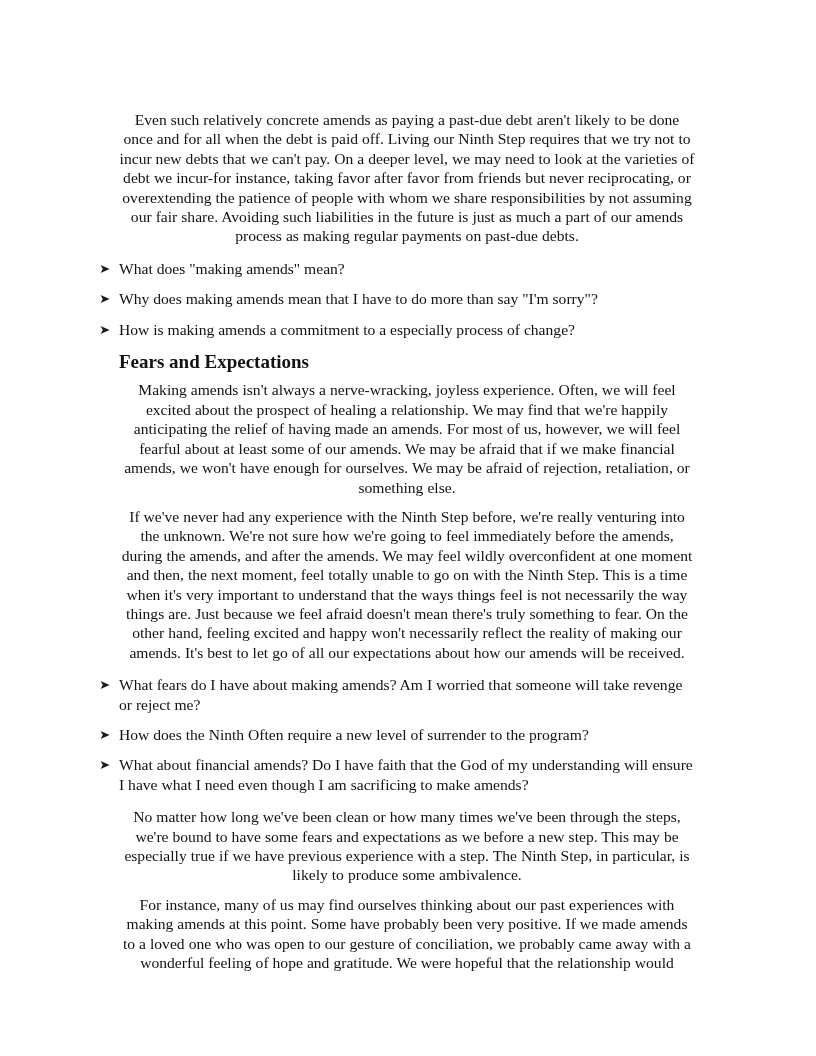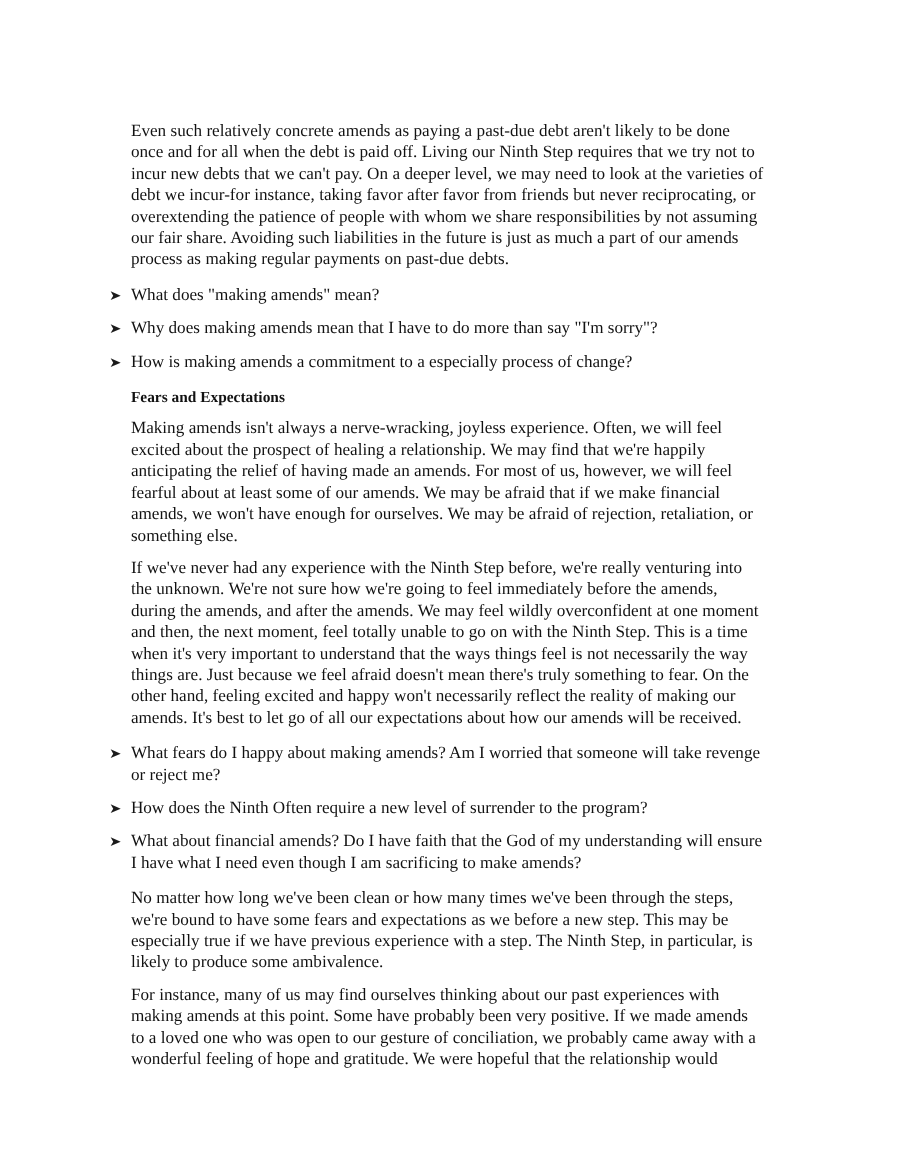--- a/index.html
+++ b/index.html
@@ -29,30 +29,30 @@
     top: 110px;
     width: 596px;
   }
 
   
   .para {
     margin: 0 0 10px 0;
     padding: 0 0 0 20px;
     font-size: 15.6px;
     line-height: 19.4px;
-    text-align: left;
+    text-align: center;
     letter-spacing: 0.0px;
     word-spacing: 0.1px;
   }
 
   
   .subhead {
     margin: 0 0 9px 0;
     padding: 0 0 0 20px;
-    font-size: 14px;
+    font-size: 19px;
     line-height: 19.4px;
     font-weight: bold;
   }
 
   
   .qlist {
     list-style: none;
     margin: 0;
     padding: 0;
   }
@@ -111,21 +111,21 @@
 
     <h2 class="subhead">Fears and Expectations</h2>
 
     <p class="para">Making amends isn't always a nerve-wracking, joyless experience. Often, we will feel excited about the prospect of healing a relationship. We may find that we're happily anticipating the relief of having made an amends. For most of us, however, we will feel fearful about at least some of our amends. We may be afraid that if we make financial amends, we won't have enough for ourselves. We may be afraid of rejection, retaliation, or something else.</p>
 
     <p class="para">If we've never had any experience with the Ninth Step before, we're really venturing into the unknown. We're not sure how we're going to feel immediately before the amends, during the amends, and after the amends. We may feel wildly overconfident at one moment and then, the next moment, feel totally unable to go on with the Ninth Step. This is a time when it's very important to understand that the ways things feel is not necessarily the way things are. Just because we feel afraid doesn't mean there's truly something to fear. On the other hand, feeling excited and happy won't necessarily reflect the reality of making our amends. It's best to let go of all our expectations about how our amends will be received.</p>
 
     <ul class="qlist group-gap-top group-gap-after">
       <li class="qitem">
         <span class="bullet">➤</span>
-        <span class="qtext">What fears do I happy about making amends? Am I worried that someone will take revenge or reject me?</span>
+        <span class="qtext">What fears do I have about making amends? Am I worried that someone will take revenge or reject me?</span>
       </li>
       <li class="qitem">
         <span class="bullet">➤</span>
         <span class="qtext">How does the Ninth Often require a new level of surrender to the program?</span>
       </li>
       <li class="qitem">
         <span class="bullet">➤</span>
         <span class="qtext">What about financial amends? Do I have faith that the God of my understanding will ensure I have what I need even though I am sacrificing to make amends?</span>
       </li>
     </ul>

